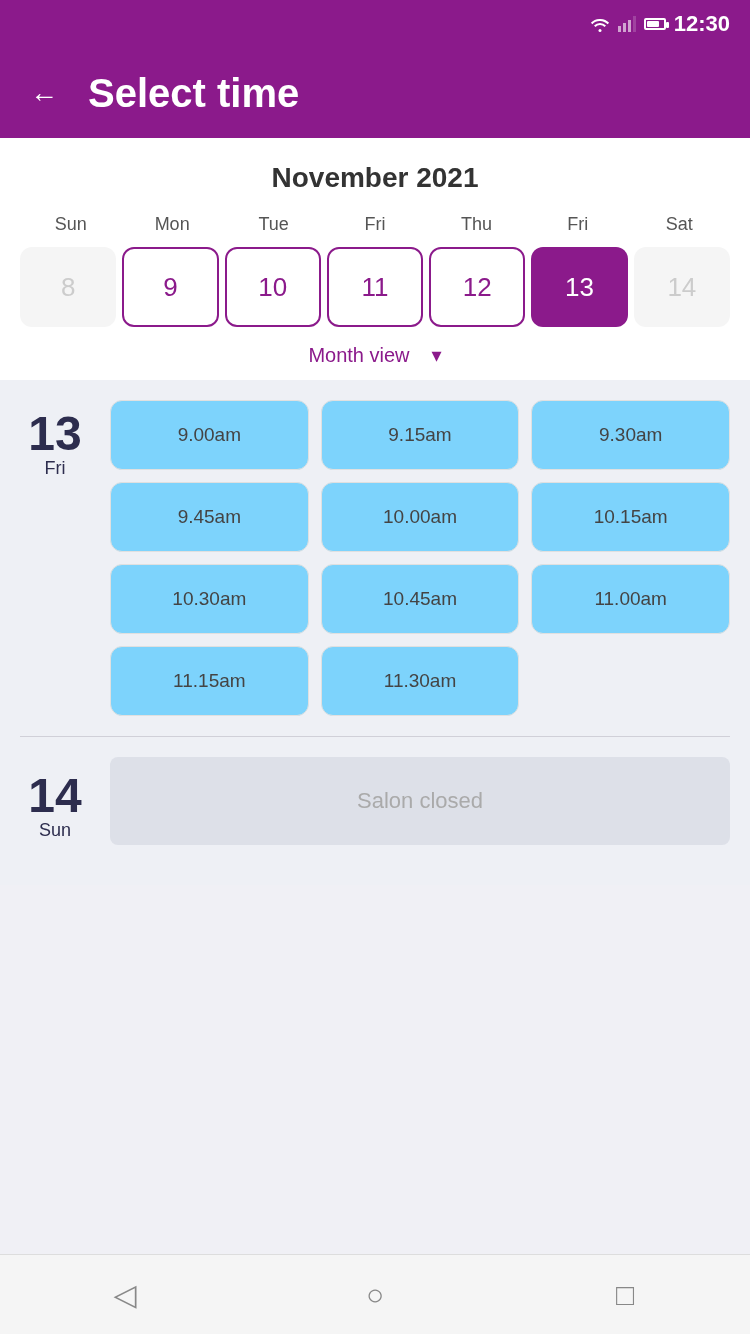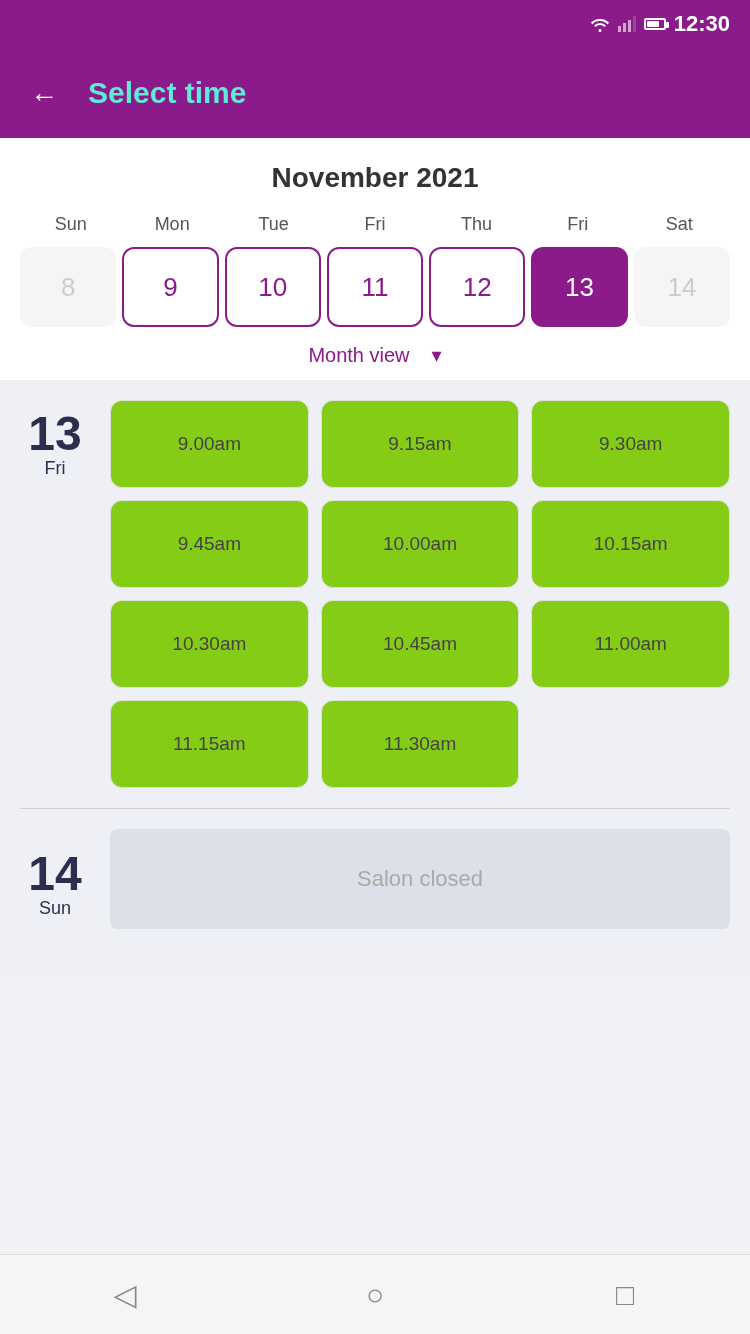--- a/index.html
+++ b/index.html
@@ -43,22 +43,22 @@
       gap: 30px;
     }
     .back-btn {
       color: white;
       font-size: 28px;
       cursor: pointer;
       display: flex;
       align-items: center;
     }
     .header-title {
-      color: #5eead4;
-      font-size: 30px;
+      color: #ffffff;
+      font-size: 40px;
       font-weight: 700;
     }
 
     
     .calendar-section {
       background: white;
       padding: 24px 20px 5px;
     }
     .month-title {
       text-align: center;
@@ -155,23 +155,23 @@
       color: #2d2d4e;
       font-weight: 400;
     }
     .slots-grid {
       flex: 1;
       display: grid;
       grid-template-columns: repeat(3, 1fr);
       gap: 12px;
     }
     .time-slot {
-      background: #84cc16;
+      background: #7dd3fc;
       border-radius: 12px;
-      height: 88px;
+      height: 70px;
       display: flex;
       align-items: center;
       justify-content: center;
       font-size: 19px;
       color: #444;
       cursor: pointer;
       border: 1px solid #e0e0e0;
     }
 
     
@@ -191,21 +191,21 @@
     .closed-label {
       width: 70px;
       display: flex;
       flex-direction: column;
       align-items: center;
     }
     .closed-slots {
       flex: 1;
       background: #dde0e8;
       border-radius: 8px;
-      height: 100px;
+      height: 88px;
       display: flex;
       align-items: center;
       justify-content: center;
     }
     .closed-text {
       font-size: 22px;
       color: #aaa;
     }
 
     

